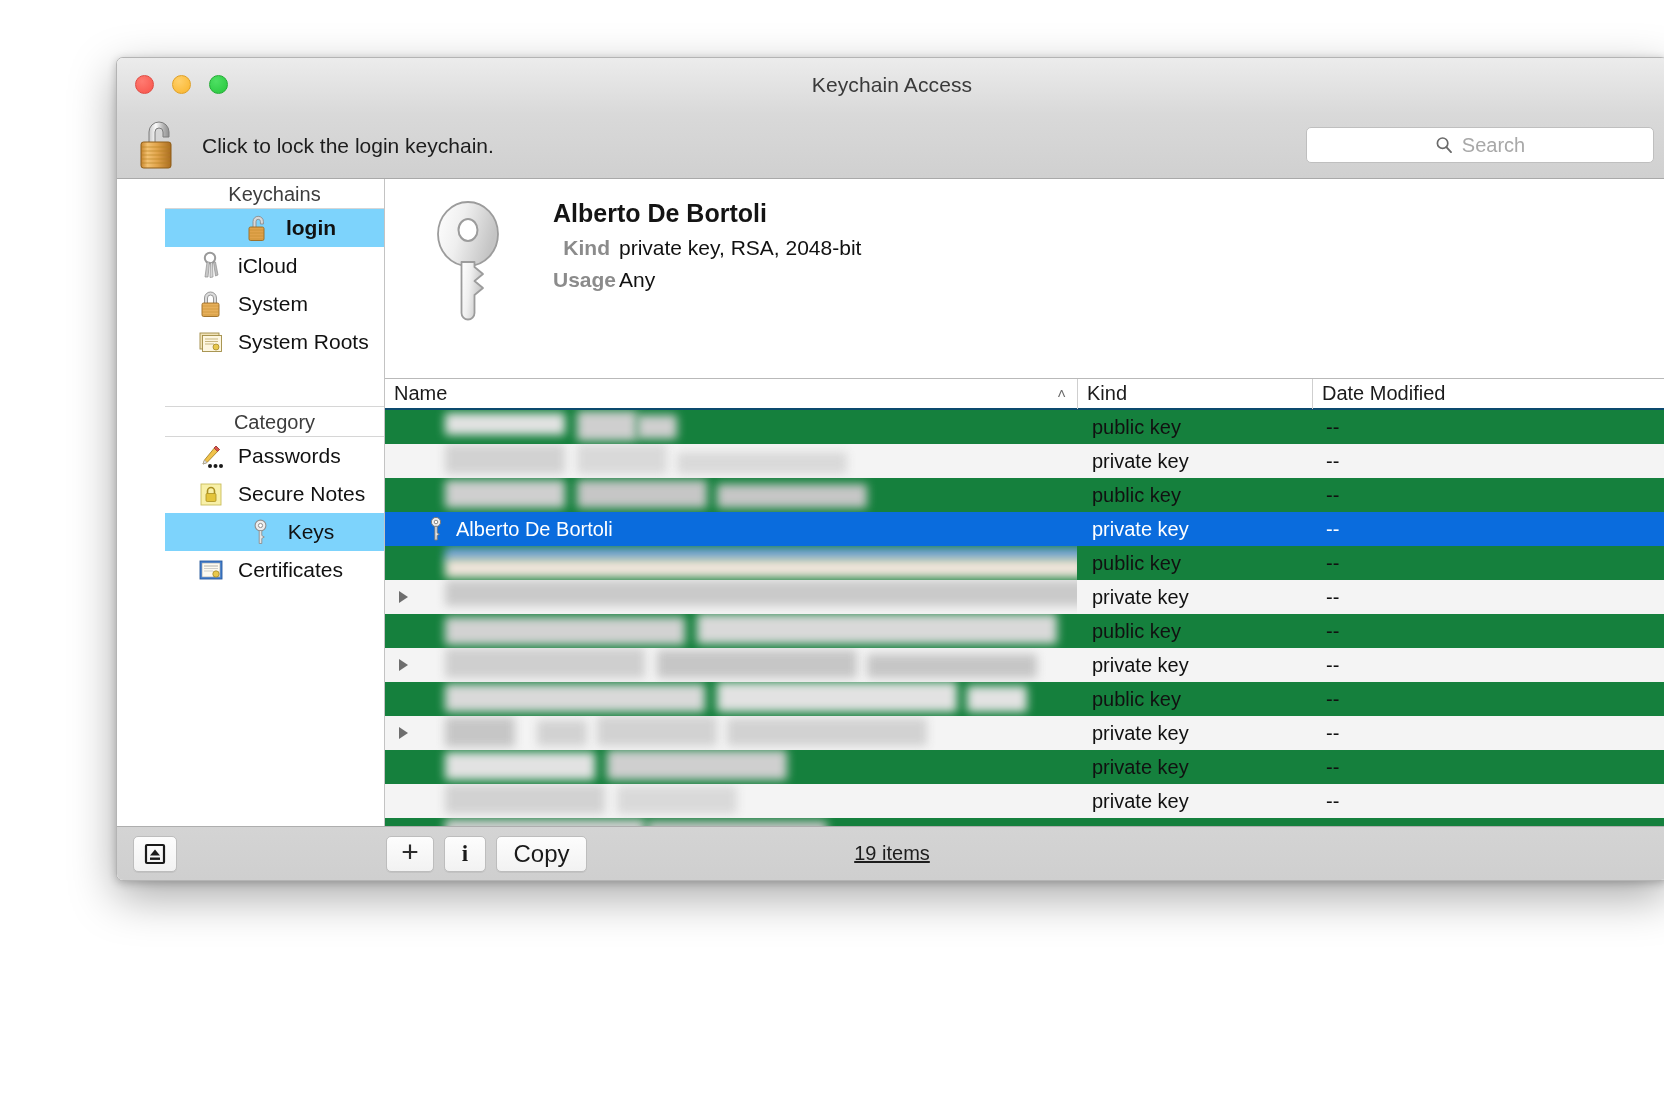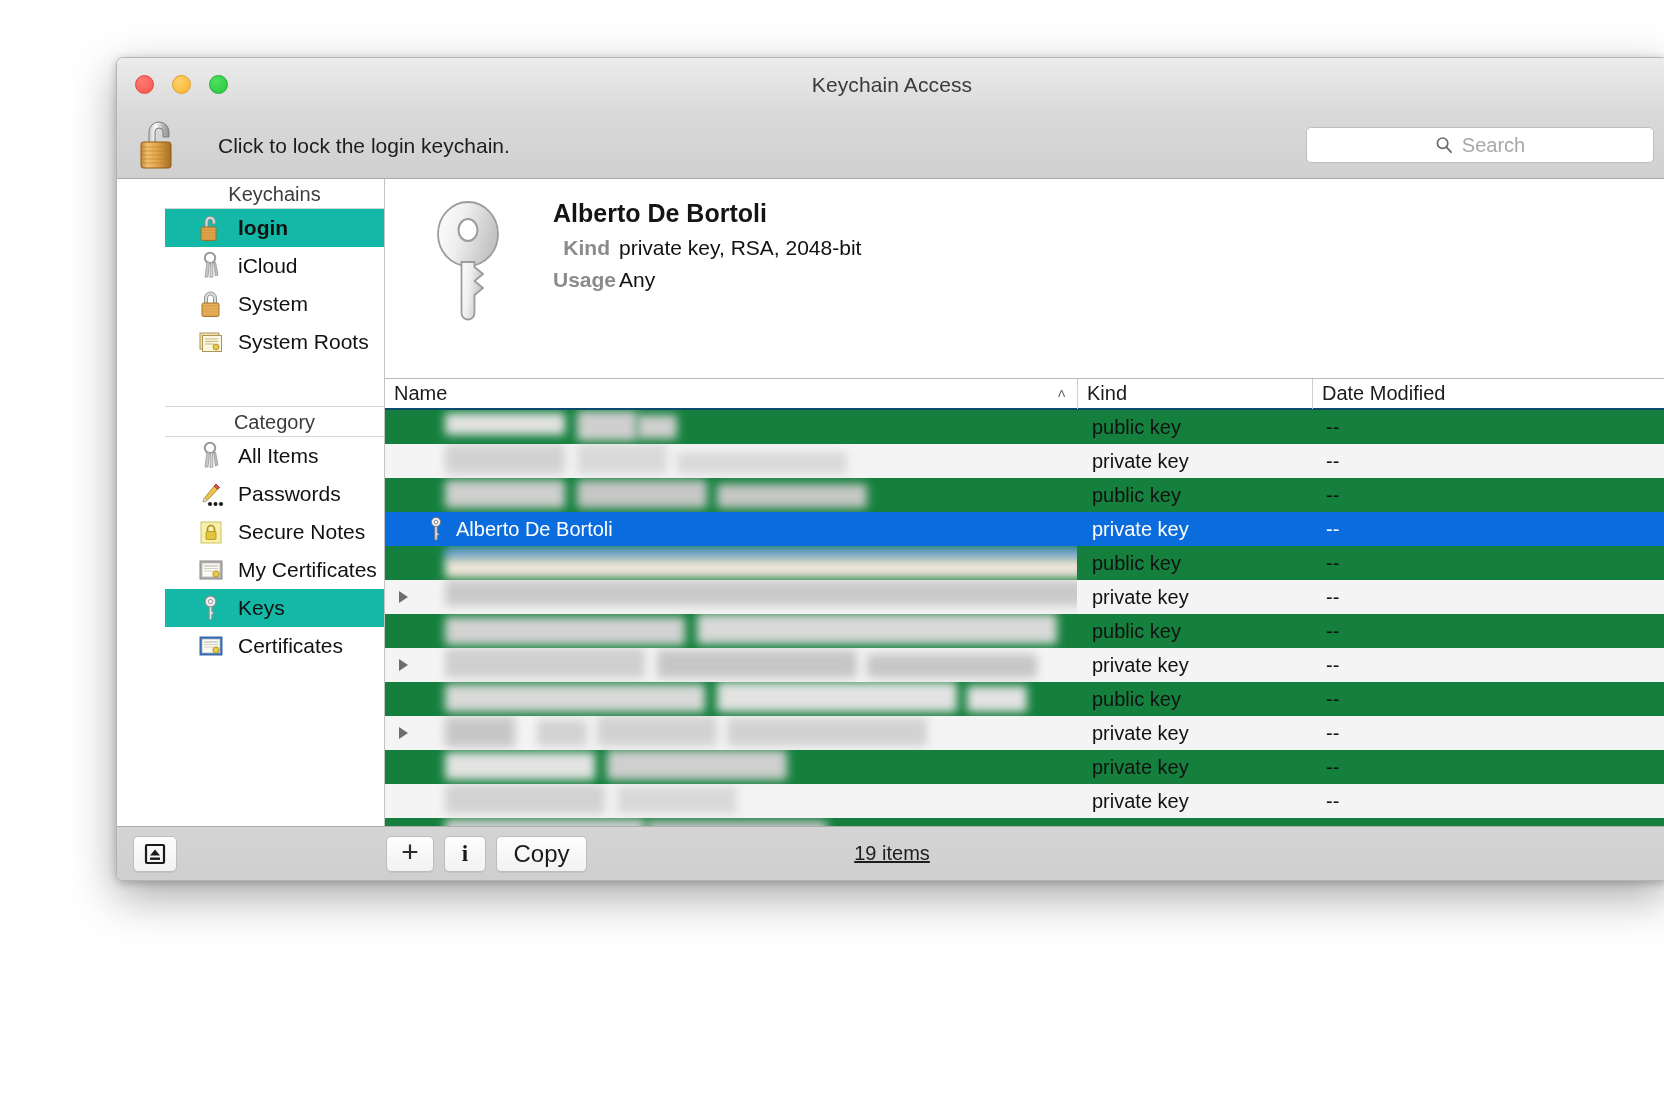--- a/index.html
+++ b/index.html
@@ -59,21 +59,20 @@
     position: absolute;
     left: 16px; top: 1px;
     width: 60px; height: 58px;
     cursor: default;
   }
   #lock-label {
     position: absolute;
     left: 85px; top: 20px;
     font-size: 21px;
     color: #1d1d1d;
-    margin-left: 16px;
   }
   #search-field {
     position: absolute;
     right: 13px; top: 13px;
     width: 348px; height: 36px;
     background: #ffffff;
     border: 1px solid #bfbfbf;
     border-radius: 5px;
     display: flex;
     align-items: center;
@@ -113,21 +112,21 @@
   .kc-row {
     height: 38px;
     display: flex;
     align-items: center;
     padding-left: 32px;
     gap: 13px;
     font-size: 21px;
     color: #111111;
     cursor: default;
   }
-  .kc-row.selected { background: #14b8a6; }
+  .kc-row.selected { background: #7dd3fc; justify-content: center; }
   .kc-row .lbl.bold { font-weight: bold; }
   .kc-icon { width: 28px; height: 30px; flex: 0 0 28px; display: block; }
   #sidebar-spacer { height: 46px; background: #ffffff; border-bottom: 1px solid #d6d6d6; }
 
   
   #rightpane {
     flex: 1;
     position: relative;
     background: #ffffff;
     display: flex;
@@ -366,29 +365,20 @@
           <line x1="8" y1="17" x2="17" y2="17" stroke="#b09b57" stroke-width="0.7"></line>
           <circle cx="19" cy="20" r="3" fill="#e8c84d" stroke="#9a7e1c" stroke-width="0.7"></circle>
         </svg>
         <span class="lbl">System Roots</span>
       </div>
 
       <div id="sidebar-spacer"></div>
 
       <div class="group-header">Category</div>
 
-      <div class="kc-row">
-        <svg class="kc-icon" viewBox="0 0 28 30">
-          <circle cx="13" cy="7" r="5.2" fill="none" stroke="#9a9a9a" stroke-width="2"></circle>
-          <path d="M10 11 L8 26 L11 26 L12.5 11 Z" fill="#c9c9c9" stroke="#8f8f8f" stroke-width="0.7"></path>
-          <path d="M13.5 11.5 L13 26.5 L16 26 L15.5 11.5 Z" fill="#d6d6d6" stroke="#8f8f8f" stroke-width="0.7"></path>
-          <path d="M16.5 11 L18.5 25 L21 24 L18.5 11 Z" fill="#bdbdbd" stroke="#8f8f8f" stroke-width="0.7"></path>
-        </svg>
-        <span class="lbl">All Items</span>
-      </div>
 
       <div class="kc-row">
         <svg class="kc-icon" viewBox="0 0 28 30">
           <path d="M19 5 L22.5 8.5 L10 21.5 L6 23 L7.5 19 Z" fill="#f0c24a" stroke="#9c7a1c" stroke-width="0.8"></path>
           <path d="M19 5 L22.5 8.5 L20.5 10.5 L17 7 Z" fill="#d9534f" stroke="#9c3a36" stroke-width="0.8"></path>
           <path d="M6 23 L7.5 19 L10 21.5 Z" fill="#e8e8e8" stroke="#999" stroke-width="0.6"></path>
           <circle cx="13" cy="25" r="2" fill="#1a1a1a"></circle>
           <circle cx="18.5" cy="25" r="2" fill="#1a1a1a"></circle>
           <circle cx="24" cy="25" r="2" fill="#1a1a1a"></circle>
         </svg>
@@ -397,31 +387,20 @@
 
       <div class="kc-row">
         <svg class="kc-icon" viewBox="0 0 28 30">
           <rect x="4" y="5" width="20" height="21" fill="#f8f0a8" stroke="#c9bd5c" stroke-width="0.9"></rect>
           <path d="M10.5 15 L10.5 12 a3.5 3.5 0 0 1 7 0 L17.5 15" fill="none" stroke="#a98f20" stroke-width="1.6"></path>
           <rect x="9" y="14.5" width="10" height="8" rx="1.2" fill="#e3c43a" stroke="#a98f20" stroke-width="0.8"></rect>
         </svg>
         <span class="lbl">Secure Notes</span>
       </div>
 
-      <div class="kc-row">
-        <svg class="kc-icon" viewBox="0 0 28 30">
-          <rect x="3" y="6" width="22" height="18" fill="#b9b9b9" stroke="#7d7d7d" stroke-width="0.9"></rect>
-          <rect x="5" y="8" width="18" height="14" fill="#fdfaf0" stroke="#9a9a9a" stroke-width="0.6"></rect>
-          <line x1="7" y1="11" x2="21" y2="11" stroke="#8f8f8f" stroke-width="0.7"></line>
-          <line x1="7" y1="13.5" x2="21" y2="13.5" stroke="#b2b2b2" stroke-width="0.6"></line>
-          <line x1="7" y1="16" x2="16" y2="16" stroke="#b2b2b2" stroke-width="0.6"></line>
-          <circle cx="19" cy="19" r="3.2" fill="#e8c84d" stroke="#9a7e1c" stroke-width="0.7"></circle>
-        </svg>
-        <span class="lbl">My Certificates</span>
-      </div>
 
       <div class="kc-row selected">
         <svg class="kc-icon" viewBox="0 0 28 30">
           <circle cx="13.5" cy="8.5" r="5.4" fill="#ededed" stroke="#8f8f8f" stroke-width="1.1"></circle>
           <circle cx="13.5" cy="8.5" r="2.1" fill="#ffffff" stroke="#8f8f8f" stroke-width="1"></circle>
           <path d="M12.2 13.5 L12.2 26.5 L14.8 26.5 L14.8 21.5 L17.3 20 L14.8 18.5 L14.8 13.5 Z" fill="#e4e4e4" stroke="#8f8f8f" stroke-width="0.9"></path>
         </svg>
         <span class="lbl">Keys</span>
       </div>
 

